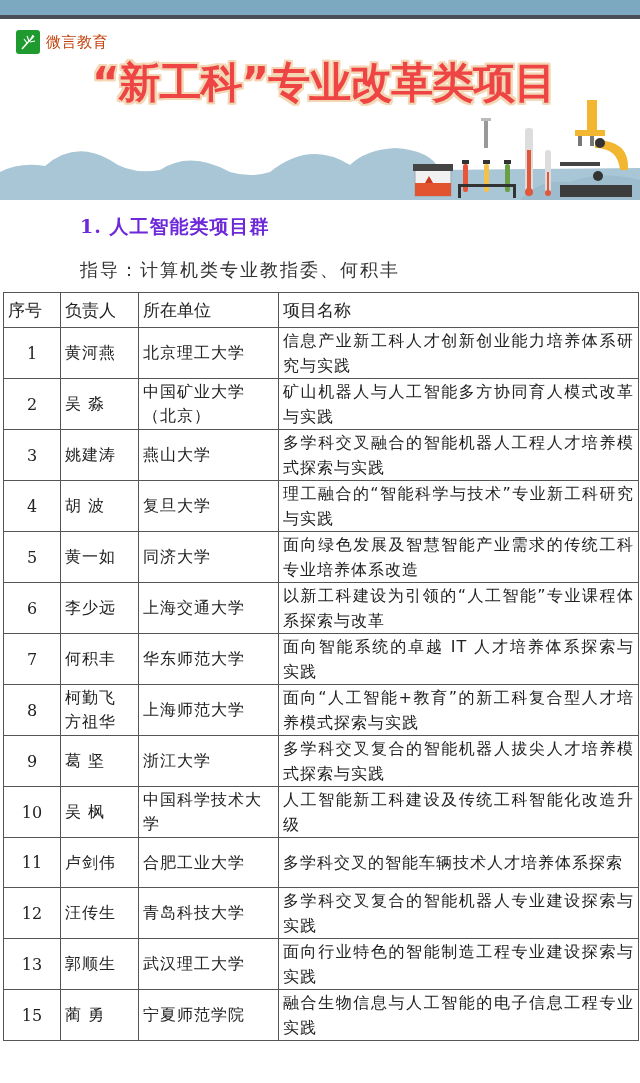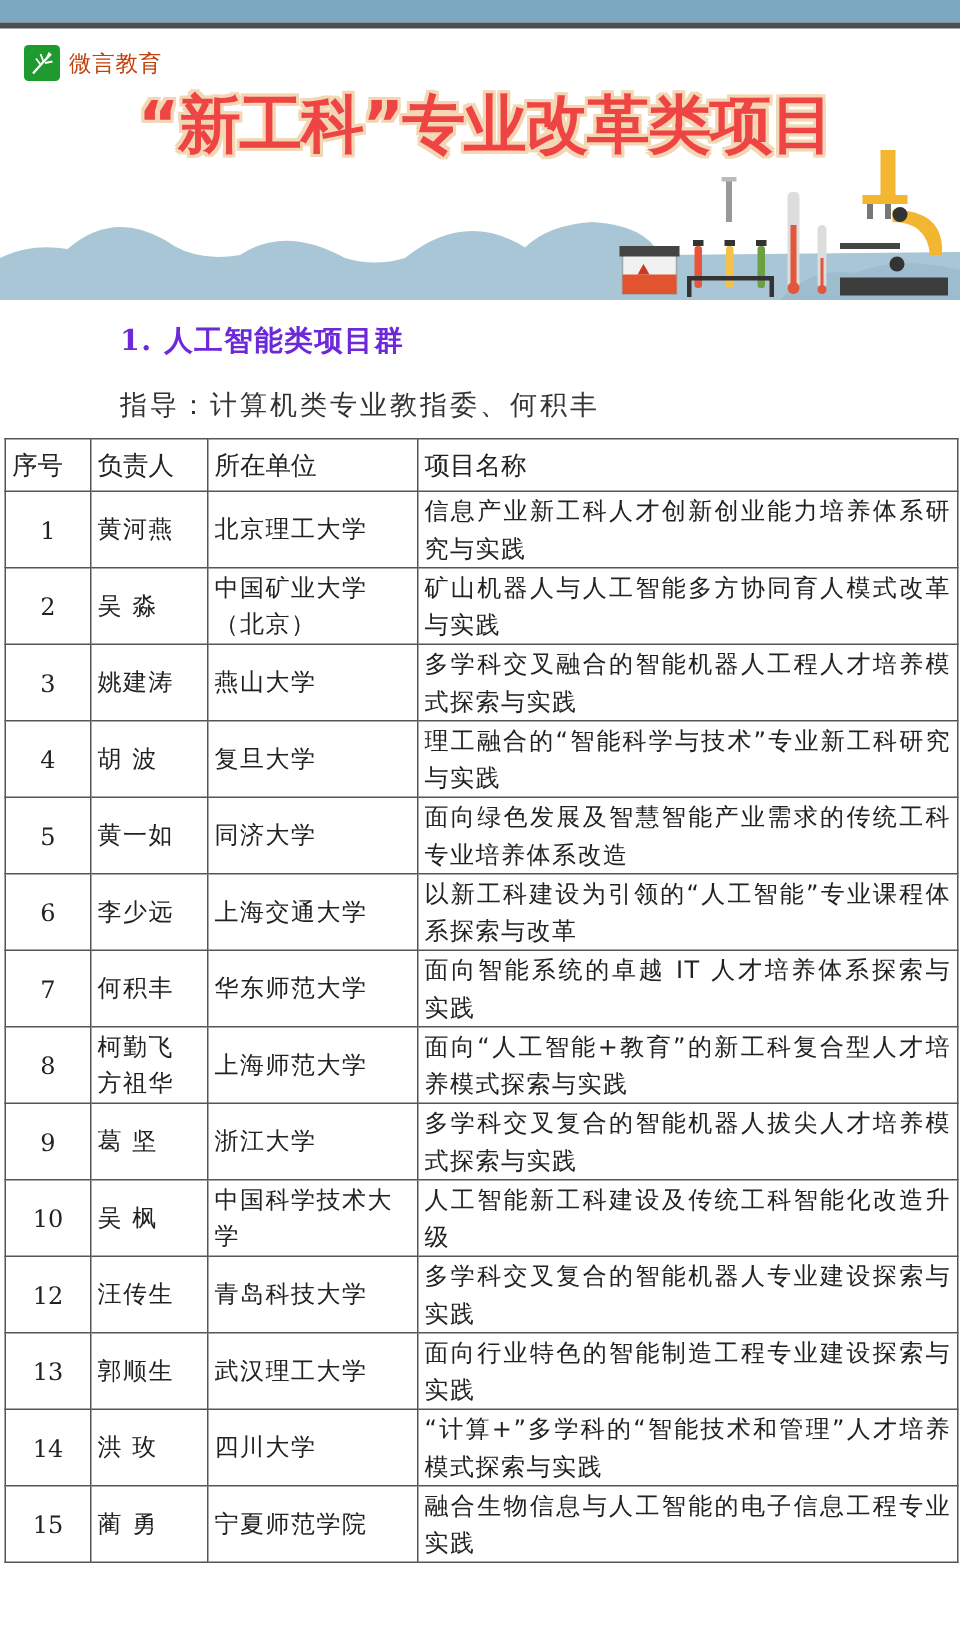--- a/index.html
+++ b/index.html
@@ -227,37 +227,37 @@
       <td class="col-unit">浙江大学</td>
       <td class="col-title">多学科交叉复合的智能机器人拔尖人才培养模式探索与实践</td>
     </tr>
     <tr>
       <td class="col-no">10</td>
       <td class="col-leader">吴 枫</td>
       <td class="col-unit">中国科学技术大学</td>
       <td class="col-title">人工智能新工科建设及传统工科智能化改造升级</td>
     </tr>
     <tr>
+      <td class="col-no">11</td>
+      <td class="col-leader">卢剑伟</td>
+      <td class="col-unit">合肥工业大学</td>
+      <td class="col-title">多学科交叉的智能车辆技术人才培养体系探索</td>
+    </tr>
+    <tr>
       <td class="col-no">12</td>
       <td class="col-leader">汪传生</td>
       <td class="col-unit">青岛科技大学</td>
       <td class="col-title">多学科交叉复合的智能机器人专业建设探索与实践</td>
     </tr>
     <tr>
       <td class="col-no">13</td>
       <td class="col-leader">郭顺生</td>
       <td class="col-unit">武汉理工大学</td>
       <td class="col-title">面向行业特色的智能制造工程专业建设探索与实践</td>
     </tr>
     <tr>
-      <td class="col-no">14</td>
-      <td class="col-leader">洪 玫</td>
-      <td class="col-unit">四川大学</td>
-      <td class="col-title">“计算+”多学科的“智能技术和管理”人才培养模式探索与实践</td>
-    </tr>
-    <tr>
       <td class="col-no">15</td>
       <td class="col-leader">蔺 勇</td>
       <td class="col-unit">宁夏师范学院</td>
       <td class="col-title">融合生物信息与人工智能的电子信息工程专业实践</td>
     </tr>
   </tbody>
 </table>
 
 </body></html>

